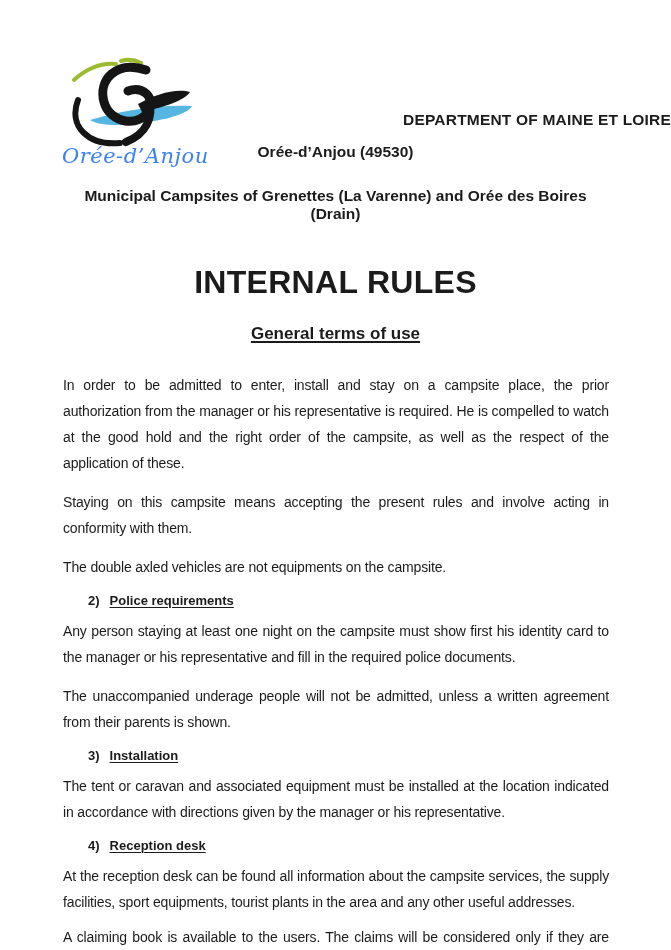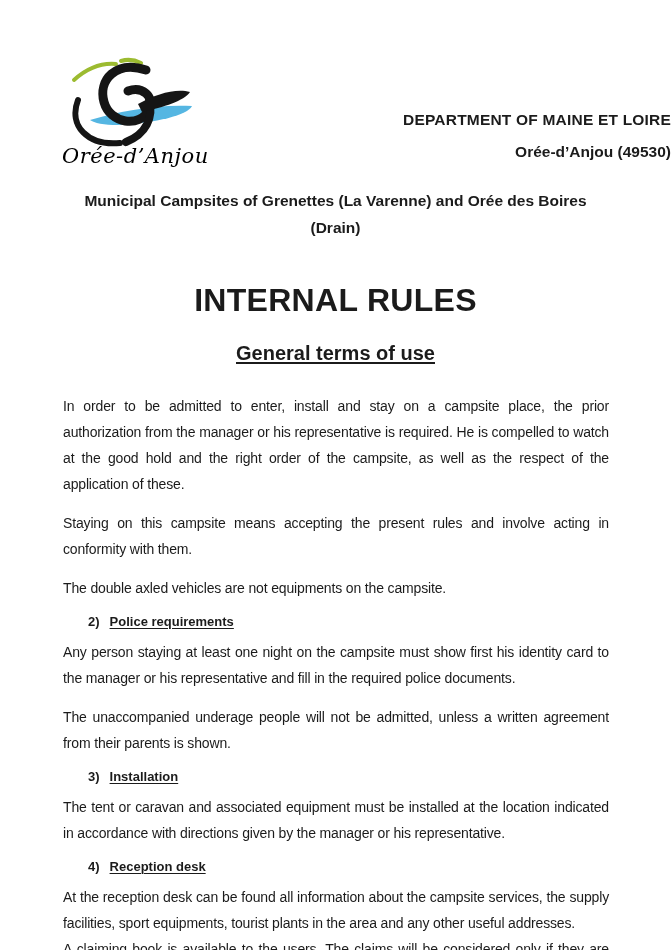--- a/index.html
+++ b/index.html
@@ -12,53 +12,53 @@
     color:#1b1b1b;
   }
   
   .logo{position:absolute;left:62px;top:56px;width:146px;}
   .logo svg{display:block;margin:0 auto;}
   .logo-script{
     margin-top:-4px;
     text-align:center;
     font:italic 21px "DejaVu Serif",serif;
     letter-spacing:.5px;
-    color:#000000;
+    color:#3b82f6;
     white-space:nowrap;
   }
   
   .hdr1{
     padding-top:111px;
     text-align:right;
     font-size:15.5px;font-weight:700;
     letter-spacing:.2px;
     padding-left:8px;
   }
   .hdr2{
     margin-top:14px;
-    text-align:right;
+    text-align:center;
     font-size:15.5px;font-weight:700;
   }
   .municipal{
     margin:26px auto 0;
     max-width:545px;
     text-align:center;
     font-size:15.5px;font-weight:700;
-    line-height:27px;
+    line-height:18px;
   }
   .title{
     margin:41px 0 0;
     text-align:center;
     font-size:32px;font-weight:700;
     letter-spacing:.3px;
   }
   .subtitle{
     margin:23px 0 0;
     text-align:center;
-    font-size:20px;font-weight:700;
+    font-size:17px;font-weight:700;
     text-decoration:underline;
     text-decoration-thickness:1.8px;
     text-underline-offset:2px;
   }
   
   .content{margin:28px 62px 0 63px;}
   .sec-head{
     margin:13px 0 10px 25px;
     font-size:13px;font-weight:700;
   }
@@ -68,21 +68,21 @@
     text-decoration-thickness:1.4px;
     text-underline-offset:2px;
   }
   p.body{
     margin:0 0 13px;
     font-size:14px;
     line-height:26px;
     letter-spacing:-.15px;
     text-align:justify;
   }
-  p.body.no-gap{margin-bottom:0;}
+  p.body.no-gap{margin-bottom:9px;}
 </style>
 </head>
 <body>
 
 <div class="page">
 
   <div class="logo">
     <svg width="142" height="92" viewBox="0 0 142 92" aria-hidden="true">
 
       <path d="M 26 64 C 55 55 95 48 128 50 C 124 59 92 67 54 69 C 40 69 30 67 26 64 Z" fill="#55b6e2"></path>

